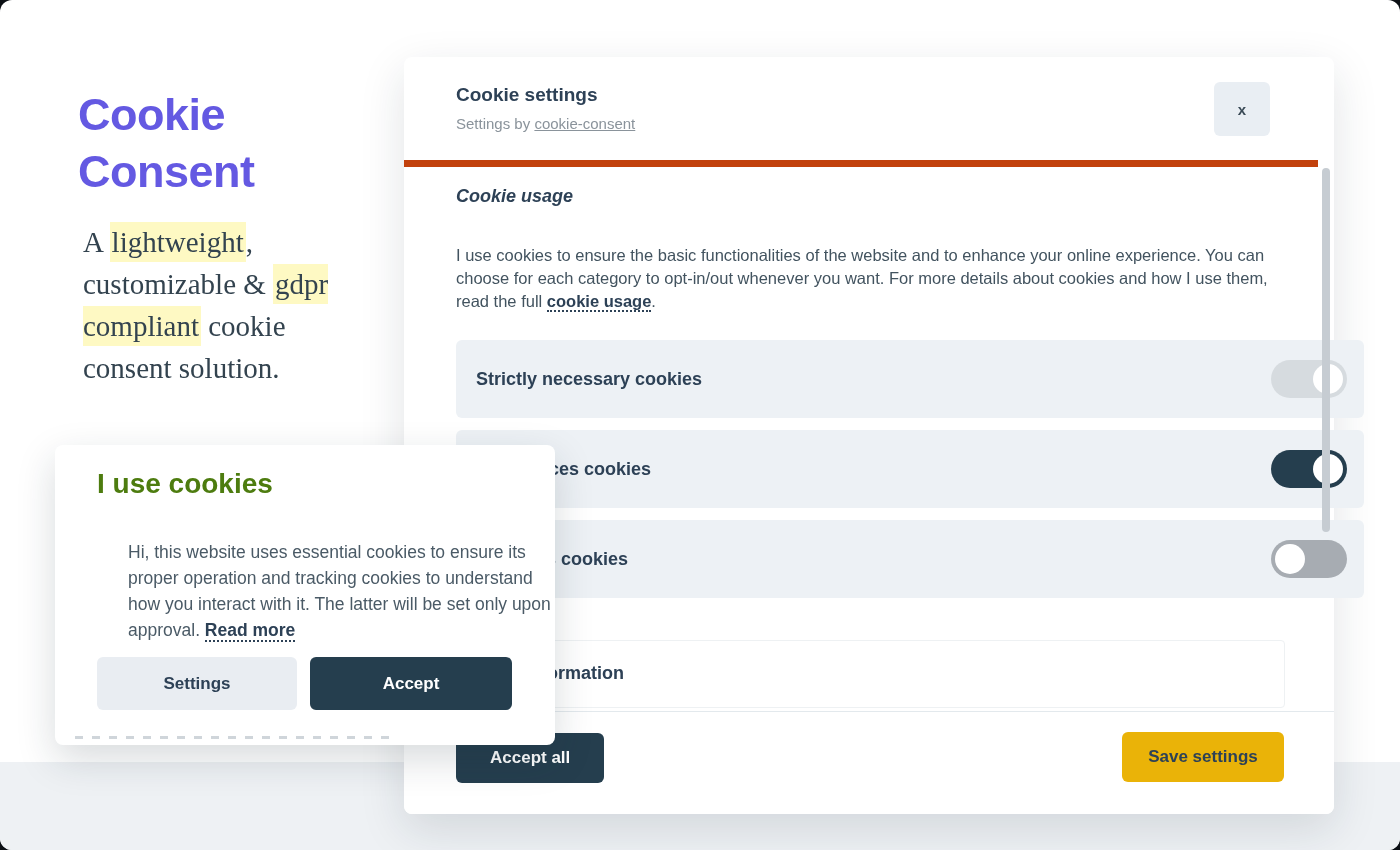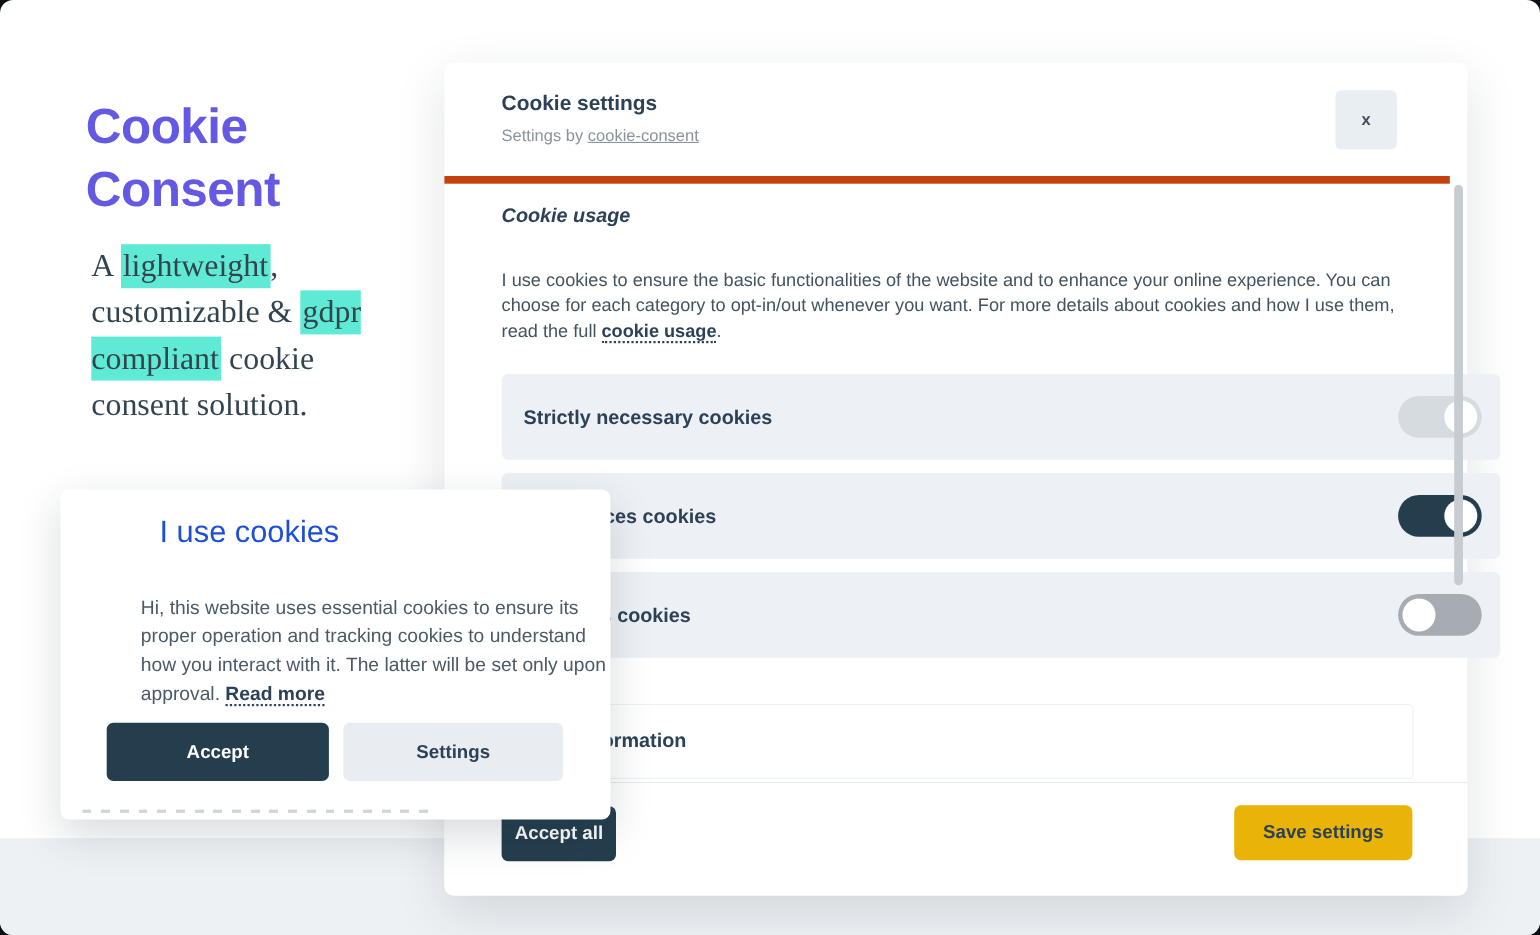--- a/index.html
+++ b/index.html
@@ -5,21 +5,21 @@
   html, body { margin:0; padding:0; background:#0b0f14; }
   body { width:1400px; height:850px; position:relative; font-family:"Liberation Sans", sans-serif; overflow:hidden; }
   .page { position:absolute; inset:0; background:#ffffff; border-radius:12px; overflow:hidden; }
   .bottom-band { position:absolute; left:0; right:0; top:762px; height:88px; background:#eef1f4; }
 
   
   .hero-title { position:absolute; left:78px; top:56px; width:270px; font-size:45px; font-weight:bold;
                 color:#6459e2; line-height:1.27; letter-spacing:-0.5px; }
   .hero-tagline { position:absolute; left:83px; top:192px; width:250px;
                   font-family:"Liberation Serif", serif; font-size:29px; line-height:1.45; color:#33434f; }
-  .hero-mark { background:#5eead4; padding:4px 2px; }
+  .hero-mark { background:#fef9c3; padding:4px 2px; }
 
   
   .settings-dialog { position:absolute; left:404px; top:57px; width:930px; height:757px; background:#fff;
                      border-radius:8px; box-shadow:0 15px 45px rgba(25,40,55,.13); z-index:10; }
   .sd-header { position:absolute; left:0; right:16px; top:0; height:103px; border-bottom:7px solid #c2410c; }
   .sd-title { position:absolute; left:52px; top:27px; font-size:19px; font-weight:bold; color:#2d4156; }
   .sd-sub { position:absolute; left:52px; top:58px; font-size:15px; color:#8a939b; }
   .sd-sub-link { color:#8a939b; text-decoration:underline; cursor:pointer; }
   .sd-close { position:absolute; right:48px; top:25px; width:56px; height:54px; background:#e9eef3;
               border:none; border-radius:6px; font-family:"Liberation Sans",sans-serif; font-size:15px;
@@ -35,31 +35,31 @@
   .toggle .knob { position:absolute; top:4px; width:30px; height:30px; border-radius:50%; background:#fff; }
   .t-disabled { background:#d6dbdf; cursor:default; } .t-disabled .knob { right:4px; }
   .t-on  { background:#253e4e; } .t-on  .knob { right:4px; }
   .t-off { background:#a7acb2; } .t-off .knob { left:4px; }
   .mi-card { position:absolute; left:52px; top:583px; width:827px; height:66px; background:#fff;
              border:1px solid #eef1f3; border-radius:4px; }
   .mi-title { position:absolute; left:20px; top:0; line-height:64px; font-size:18px; font-weight:bold; color:#2d4156; }
   .sd-footer { position:absolute; left:0; right:0; bottom:0; height:102px; background:#fff;
                border-top:1px solid #e3e9ed; border-radius:0 0 8px 8px; }
   .btn { border:none; border-radius:6px; font-family:"Liberation Sans",sans-serif; font-weight:bold; cursor:pointer; }
-  .sd-accept-all { position:absolute; left:52px; top:21px; height:50px; padding:0 12px; background:#253e4e;
+  .sd-accept-all { position:absolute; left:52px; top:21px; height:50px; padding:0 34px; background:#253e4e;
                    color:#fff; font-size:17px; }
   .sd-save { position:absolute; right:50px; top:20px; width:162px; height:50px; background:#eab308;
              color:#2d4156; font-size:17px; }
   .sd-scrollbar { position:absolute; right:4px; top:111px; width:8px; height:364px; background:#c6ccd2;
                   border-radius:4px; cursor:pointer; }
 
   
   .consent-modal { position:absolute; left:55px; top:445px; width:500px; height:300px; background:#fff;
                    border-radius:8px; box-shadow:0 14px 38px rgba(25,40,55,.17); z-index:20; }
-  .cm-title { position:absolute; left:42px; top:23px; font-size:28px; font-weight:normal; color:#1d4ed8;margin-left:48px; }
+  .cm-title { position:absolute; left:42px; top:23px; font-size:28px; font-weight:bold; color:#4d7c0f; }
   .cm-text { position:absolute; left:42px; top:76px; width:425px; font-size:17.5px; line-height:1.49; color:#4a5a66;margin-left:31px; }
   .cm-buttons { position:absolute; left:42px; top:212px; display:flex; gap:13px; }
   .cm-accept { width:202px; height:53px; background:#253e4e; color:#fff; font-size:17px; }
   .cm-settings { width:200px; height:53px; background:#e9edf2; color:#2d4156; font-size:17px; }
 
   
   .faint-dashes { position:absolute; left:75px; top:736px; width:315px; height:3px; z-index:30;
                   background:repeating-linear-gradient(90deg, rgba(130,145,158,.38) 0 8px, transparent 8px 17px); }
 </style>
 </head>
@@ -110,20 +110,20 @@
       <button class="btn sd-save">Save settings</button>
     </div>
 
     <div class="sd-scrollbar"></div>
   </div>
 
   <div class="consent-modal">
     <div class="cm-title">I use cookies</div>
     <p class="cm-text"><span>Hi, this website uses essential cookies to ensure its proper operation and tracking cookies to understand how you interact with it. The latter will be set only upon approval. </span><span class="dotted-link">Read more</span></p>
     <div class="cm-buttons">
+      <button class="btn cm-settings">Settings</button>
       <button class="btn cm-accept">Accept</button>
-      <button class="btn cm-settings">Settings</button>
     </div>
   </div>
 
   <div class="faint-dashes"></div>
 
 </div>
 
 </body></html>

